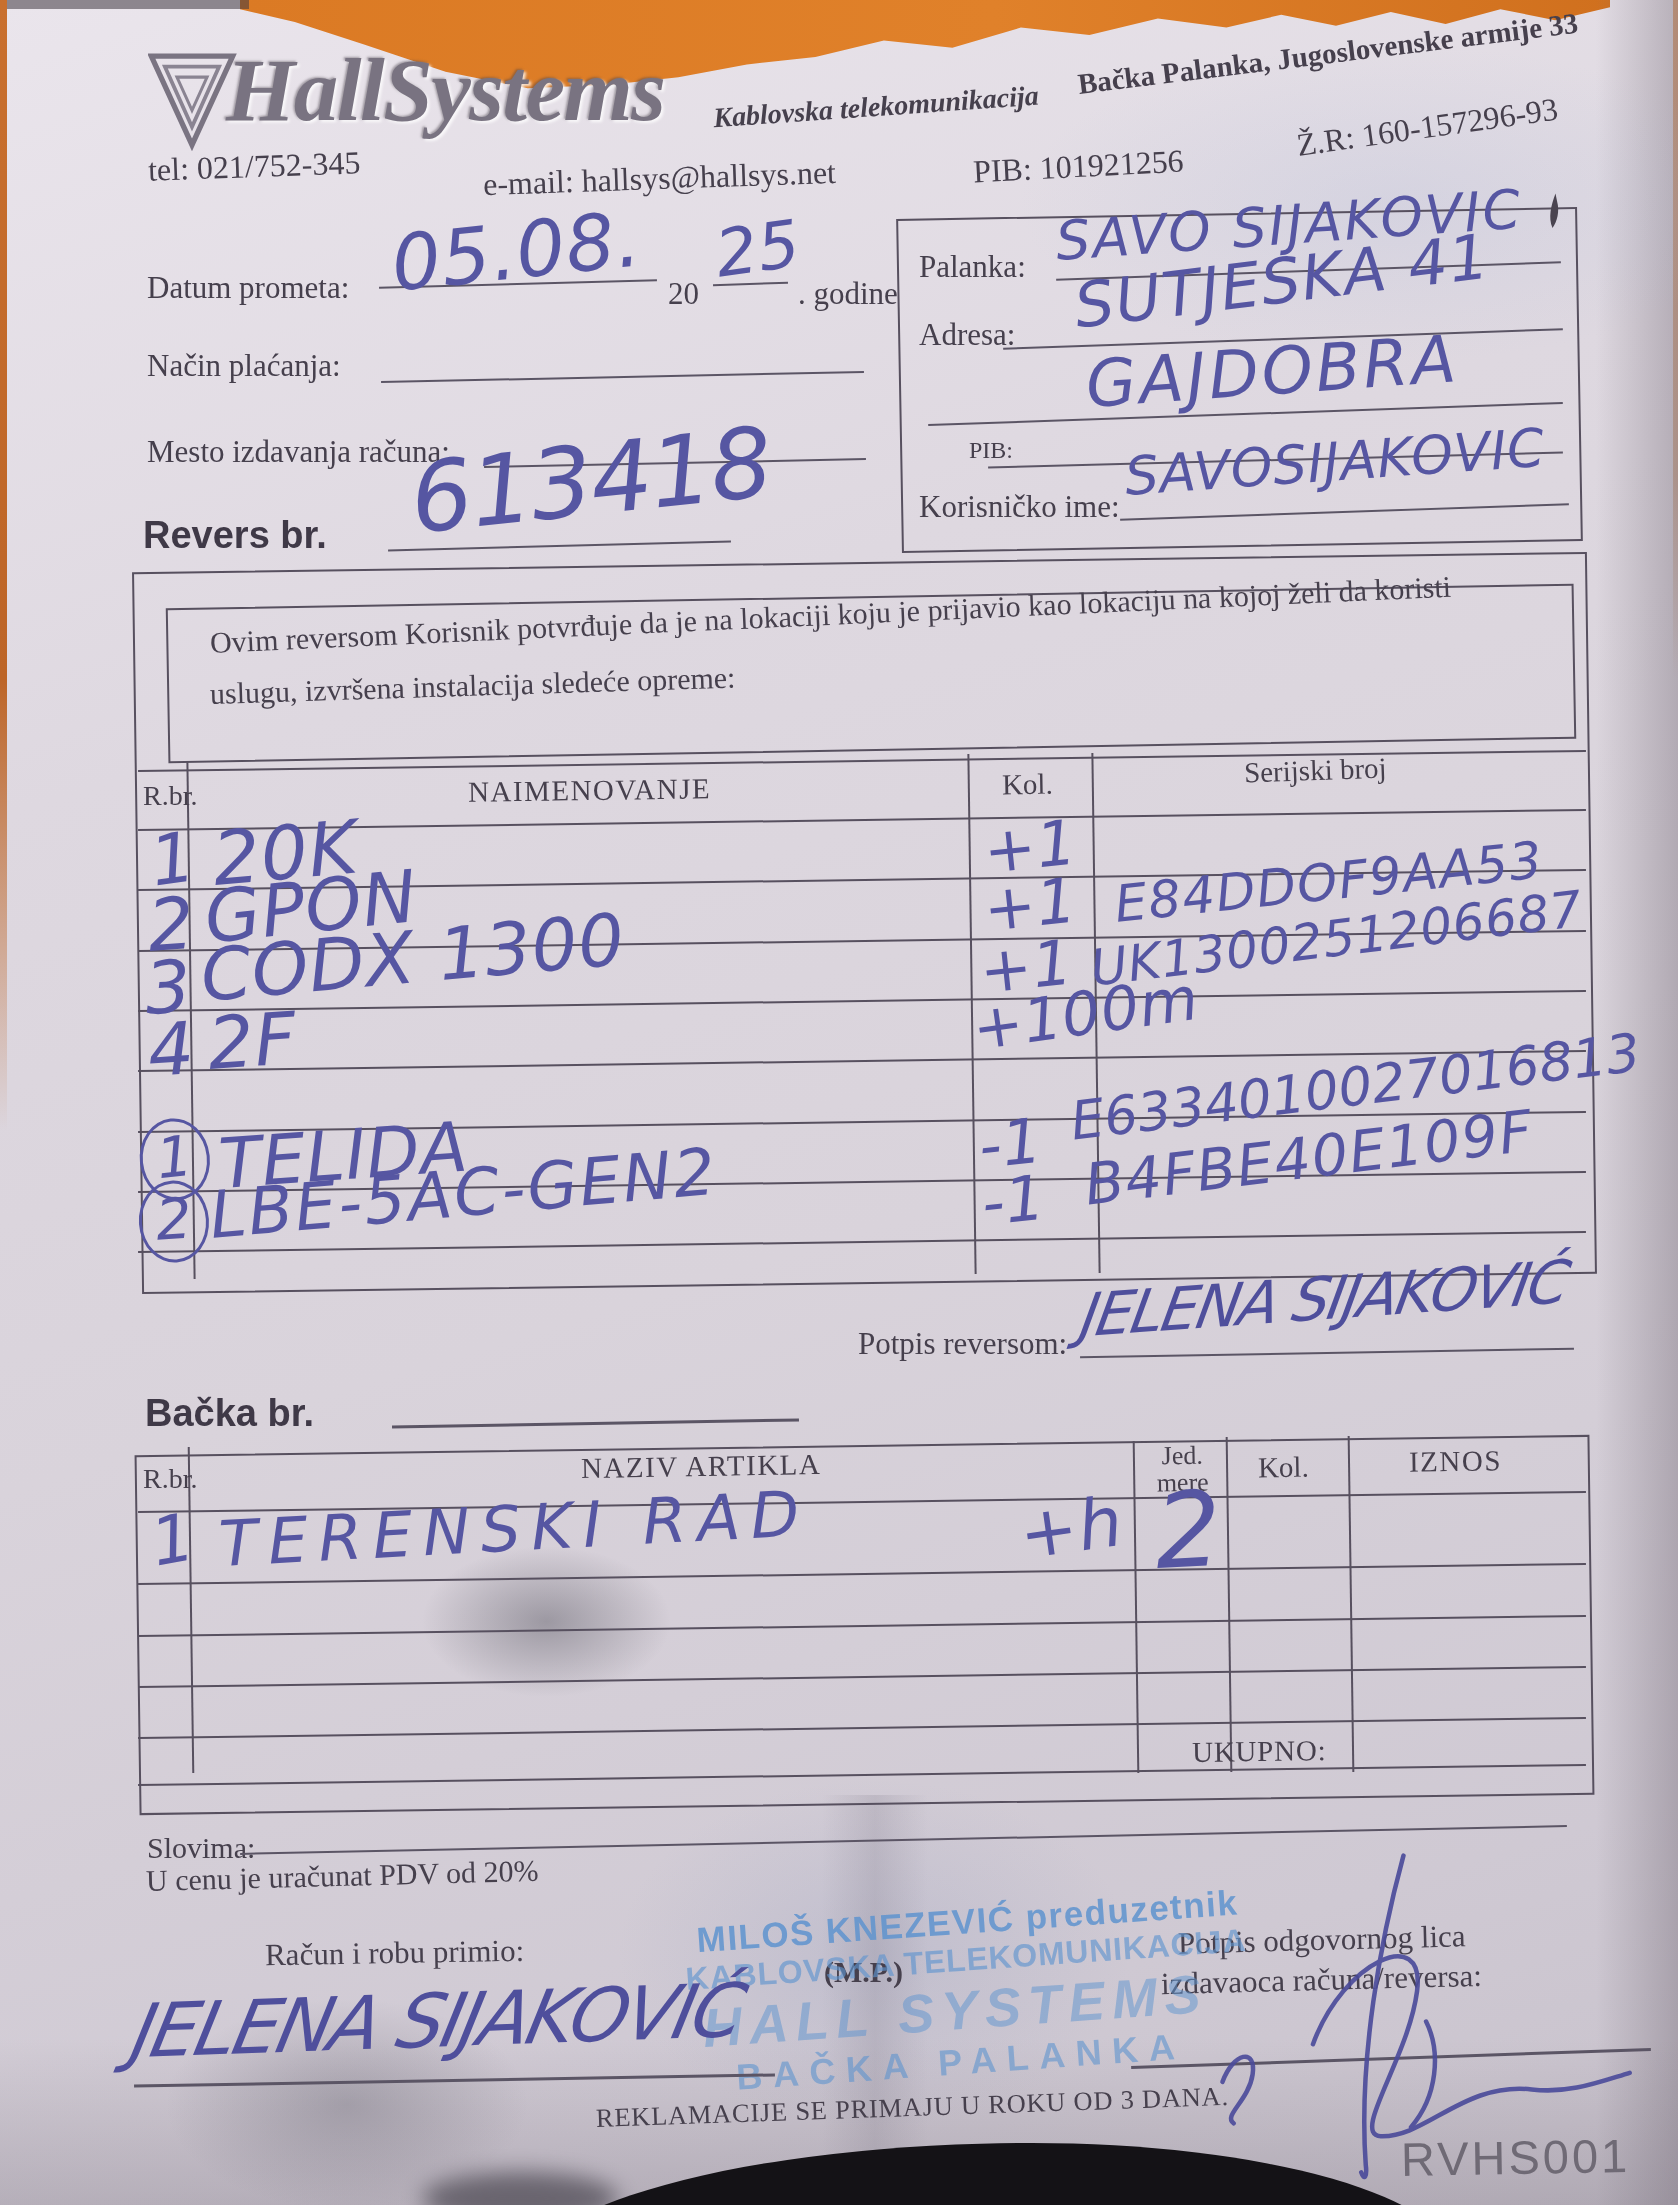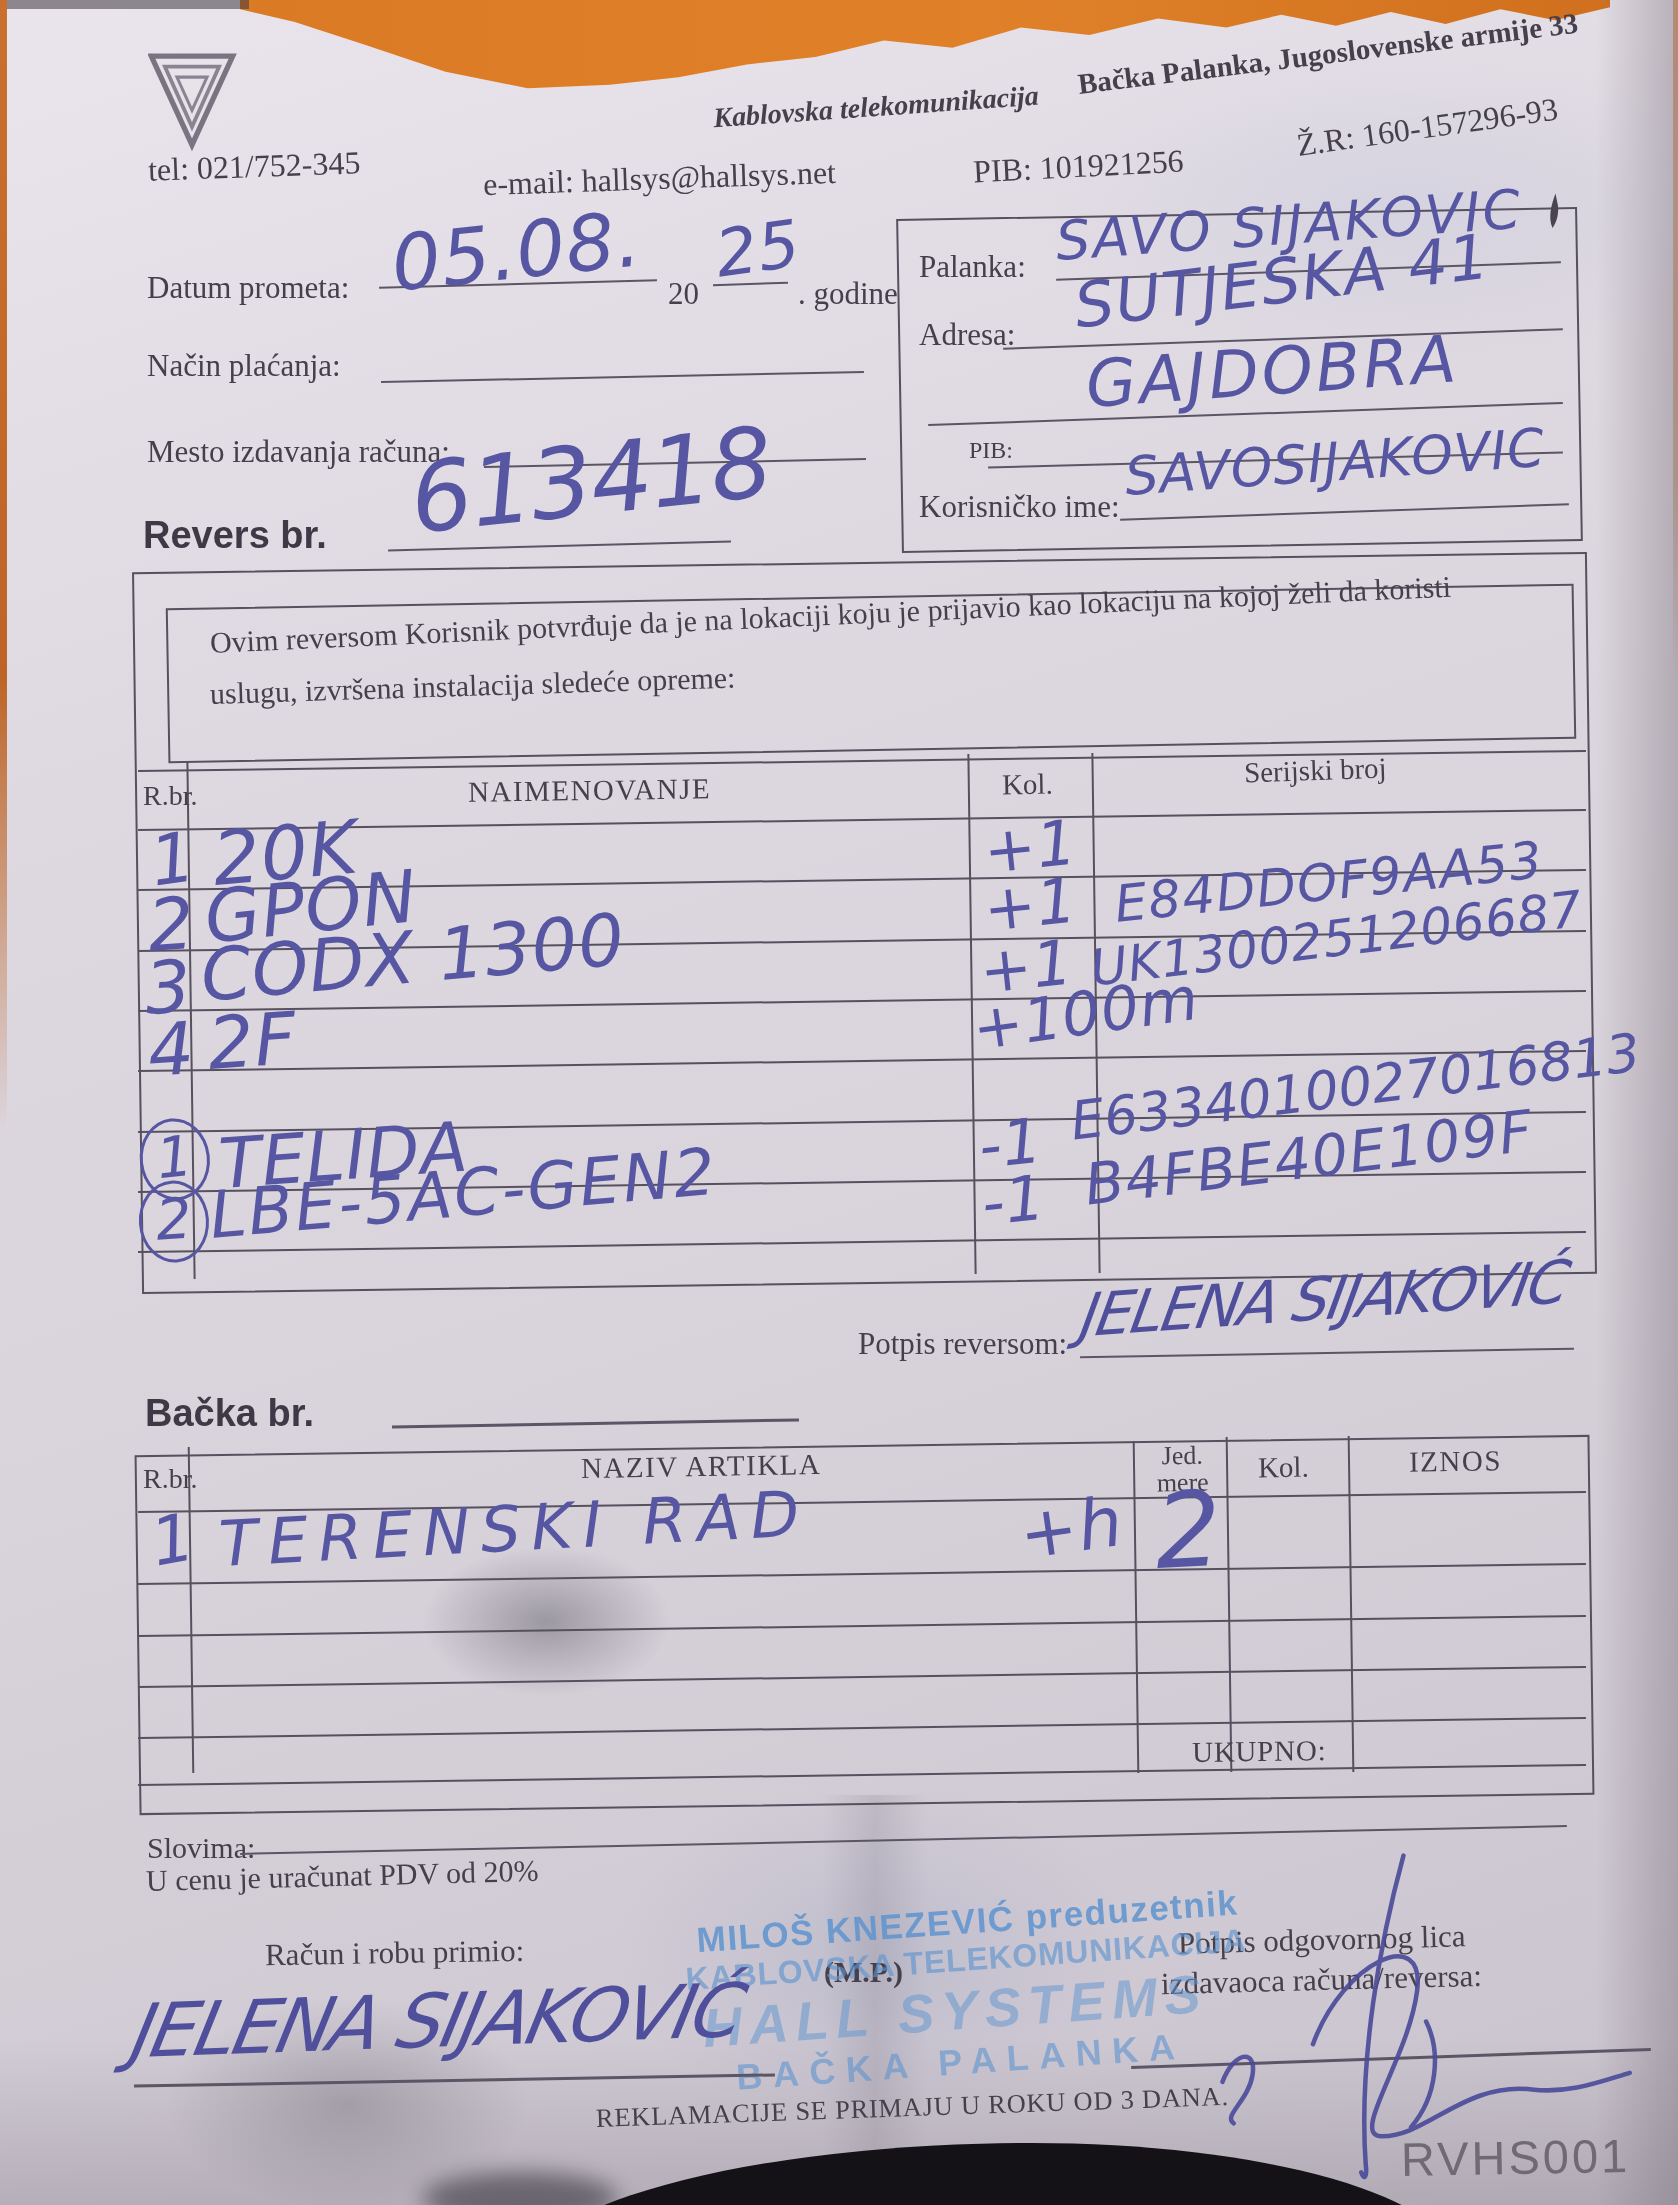--- a/index.html
+++ b/index.html
@@ -81,20 +81,21 @@
   <div class="shade" style="left:422px;top:1546px;width:249px;height:151px;background:radial-gradient(closest-side,rgba(55,55,66,.36),rgba(55,55,66,0));"></div>
   <div class="shade" style="left:166px;top:1999px;width:362px;height:211px;background:radial-gradient(closest-side,rgba(88,86,98,.32),rgba(88,86,98,0));"></div>
   <div class="shade" style="left:618px;top:1780px;width:513px;height:347px;background:radial-gradient(closest-side,rgba(150,158,188,.28),rgba(150,158,188,0));"></div>
   <div class="shade" style="left:822px;top:1795px;width:106px;height:407px;border-radius:0;background:linear-gradient(90deg,rgba(118,112,128,0),rgba(118,112,128,.2),rgba(118,112,128,0));"></div>
 
   <svg class="sig-svg" style="left:148px;top:53px;" width="91" height="98" viewBox="0 0 120 130">
     <polygon points="4,4 112,4 58,122" fill="none" stroke="#7a7482" stroke-width="7"></polygon>
     <polygon points="22,18 94,18 58,98" fill="none" stroke="#8a8492" stroke-width="5"></polygon>
     <polygon points="38,32 78,32 58,76" fill="none" stroke="#8a8492" stroke-width="4"></polygon>
   </svg>
+  <div class="logo-text">HallSystems</div>
   <div class="lbl" style="left:713px;top:91px;font-size:28px;font-weight:700;font-style:italic;transform:rotate(-4deg);">Kablovska telekomunikacija</div>
   <div class="lbl" style="left:1078px;top:68px;font-size:29px;font-weight:700;transform:rotate(-7deg);transform-origin:left center;">Bačka Palanka, Jugoslovenske armije 33</div>
 
   <div class="lbl" style="left:148px;top:148px;font-size:32px;transform:rotate(-2deg);">tel: 021/752-345</div>
   <div class="lbl" style="left:483px;top:160px;font-size:32px;transform:rotate(-2deg);">e-mail: hallsys@hallsys.net</div>
   <div class="lbl" style="left:973px;top:148px;font-size:32px;transform:rotate(-3deg);">PIB: 101921256</div>
   <div class="lbl" style="left:1297px;top:127px;font-size:32px;transform:rotate(-8deg);transform-origin:left center;">Ž.R: 160-157296-93</div>
 
   <div class="lbl" style="left:147px;top:270px;font-size:31px;">Datum prometa:</div>
   <div class="line" style="left:379px;top:283px;width:278px;transform:rotate(-1.5deg);"></div>

